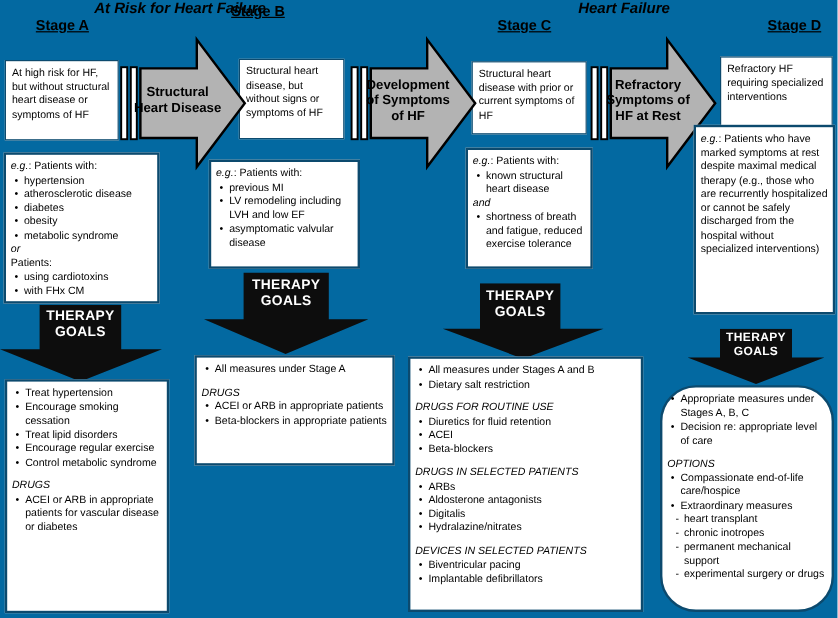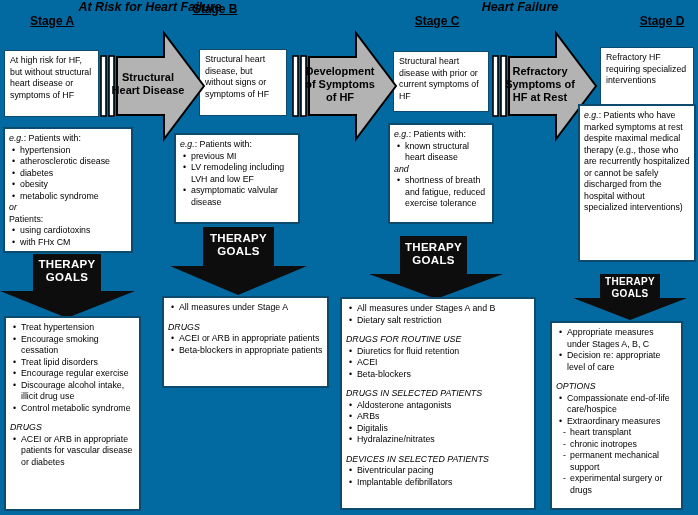--- a/index.html
+++ b/index.html
@@ -130,21 +130,20 @@
   <svg class="tg-arrow" style="left:573px; top:274px;" width="114" height="46" viewBox="0 0 114 46">
     <polygon points="27,0 87,0 87,24 114,24 57,46 0,24 27,24"></polygon>
   </svg>
   <div class="tg-label small" style="left:600px; top:276px; width:60px;">THERAPY GOALS</div>
 
   <div class="box" style="left:4px;   top:316px; width:137px; height:195px;">
       <div class="line bullet"><span>Treat hypertension</span></div>
       <div class="line bullet"><span>Encourage smoking cessation</span></div>
       <div class="line bullet"><span>Treat lipid disorders</span></div>
       <div class="line bullet"><span>Encourage regular exercise</span></div>
-      <div class="line bullet"><span>Discourage alcohol intake, illicit drug use</span></div>
       <div class="line bullet"><span>Control metabolic syndrome</span></div>
       <div class="line gap"></div>
       <div class="line italic"><span>DRUGS</span></div>
       <div class="line bullet"><span>ACEI or ARB in appropriate patients for vascular disease or diabetes</span></div>
     </div>
   <div class="box" style="left:162px; top:296px; width:167px; height:92px;">
       <div class="line bullet"><span>All measures under Stage A</span></div>
       <div class="line gap"></div>
       <div class="line italic"><span>DRUGS</span></div>
       <div class="line bullet"><span>ACEI or ARB in appropriate patients</span></div>
@@ -153,30 +152,30 @@
   <div class="box" style="left:340px; top:297px; width:196px; height:213px;">
       <div class="line bullet"><span>All measures under Stages A and B</span></div>
       <div class="line bullet"><span>Dietary salt restriction</span></div>
       <div class="line gap"></div>
       <div class="line italic"><span>DRUGS FOR ROUTINE USE</span></div>
       <div class="line bullet"><span>Diuretics for fluid retention</span></div>
       <div class="line bullet"><span>ACEI</span></div>
       <div class="line bullet"><span>Beta-blockers</span></div>
       <div class="line gap"></div>
       <div class="line italic"><span>DRUGS IN SELECTED PATIENTS</span></div>
+      <div class="line bullet"><span>ARBs</span></div>
       <div class="line bullet"><span>Aldosterone antagonists</span></div>
-      <div class="line bullet"><span>ARBs</span></div>
       <div class="line bullet"><span>Digitalis</span></div>
       <div class="line bullet"><span>Hydralazine/nitrates</span></div>
       <div class="line gap"></div>
       <div class="line italic"><span>DEVICES IN SELECTED PATIENTS</span></div>
       <div class="line bullet"><span>Biventricular pacing</span></div>
       <div class="line bullet"><span>Implantable defibrillators</span></div>
     </div>
-  <div class="box" style="left:550px; top:321px; width:133px; height:189px;">
+  <div class="box" style="left:550px; top:321px; width:145px; height:189px;border-radius:30px;">
       <div class="line bullet"><span>Appropriate measures under Stages A, B, C</span></div>
       <div class="line bullet"><span>Decision re: appropriate level of care</span></div>
       <div class="line gap"></div>
       <div class="line italic"><span>OPTIONS</span></div>
       <div class="line bullet"><span>Compassionate end-of-life care/hospice</span></div>
       <div class="line bullet"><span>Extraordinary measures</span></div>
       <div class="line dash"><span>heart transplant</span></div>
       <div class="line dash"><span>chronic inotropes</span></div>
       <div class="line dash"><span>permanent mechanical support</span></div>
       <div class="line dash"><span>experimental surgery or drugs</span></div>

